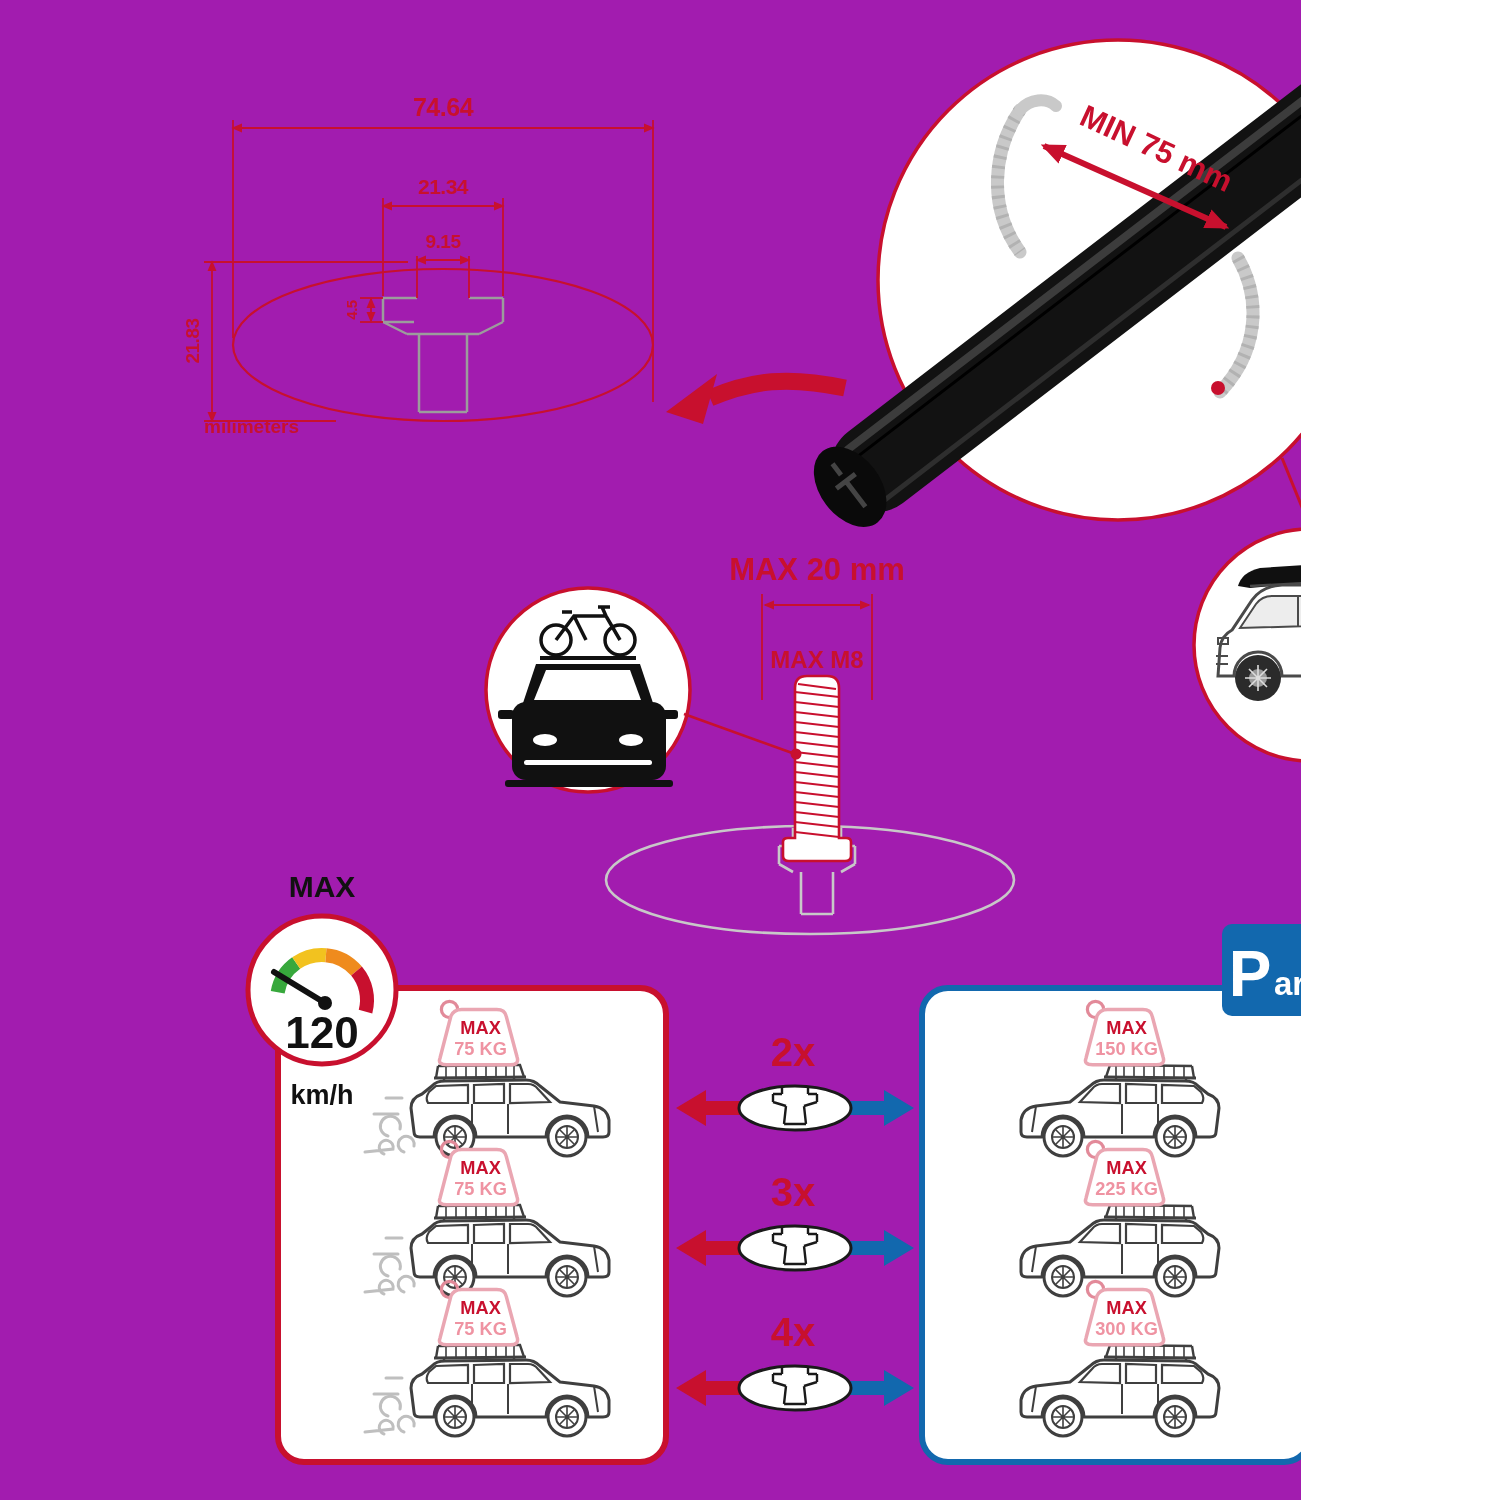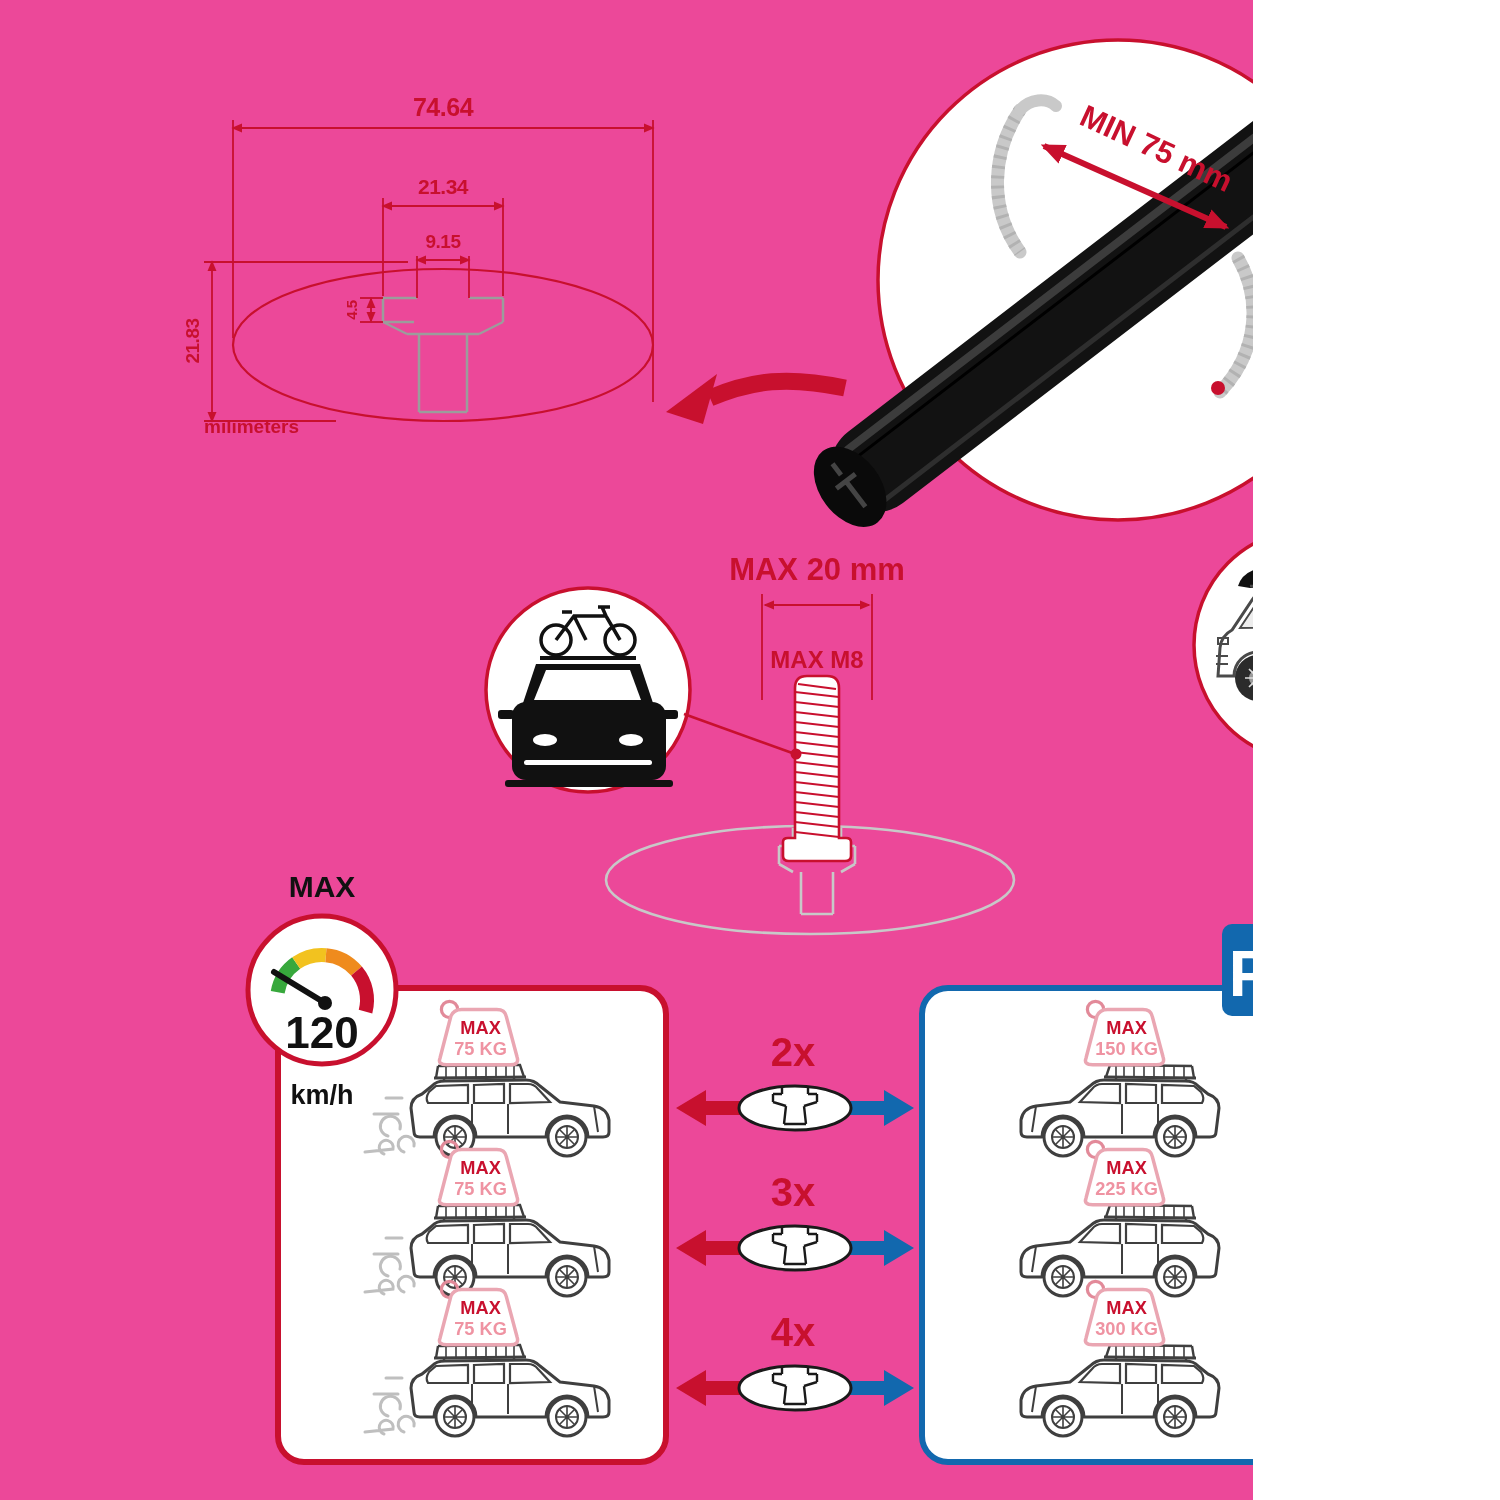--- a/index.html
+++ b/index.html
@@ -1,16 +1,16 @@
 <!DOCTYPE html>
 <html><head>
 <meta charset="utf-8">
 <style>
   html,body{margin:0;padding:0;background:#fff;}
-  .canvas{position:relative;width:1253px;height:1500px;background:#ec4899;overflow:hidden;font-family:"Liberation Sans",sans-serif;}
+  .canvas{position:relative;width:1253px;height:1500px;background:#a21caf;overflow:hidden;font-family:"Liberation Sans",sans-serif;padding-left:48px;}
   .canvas > svg{position:absolute;left:0;top:0;}
   svg text{font-family:"Liberation Sans",sans-serif;}
   .dim{fill:#c8102e;font-weight:700;letter-spacing:-0.5px;}
   .redtxt{fill:#c8102e;font-weight:700;}
   .blktxt{fill:#111;font-weight:700;}
   .whitetxt{fill:#fff;font-weight:700;}
   .tagmax{fill:#c8102e;font-weight:700;}
   .tagkg{fill:#ef93a2;font-weight:700;}
   .redline{stroke:#c8102e;stroke-width:1.8;fill:none;}
   .grayline{stroke:#9c9c9c;stroke-width:2.5;fill:none;}

